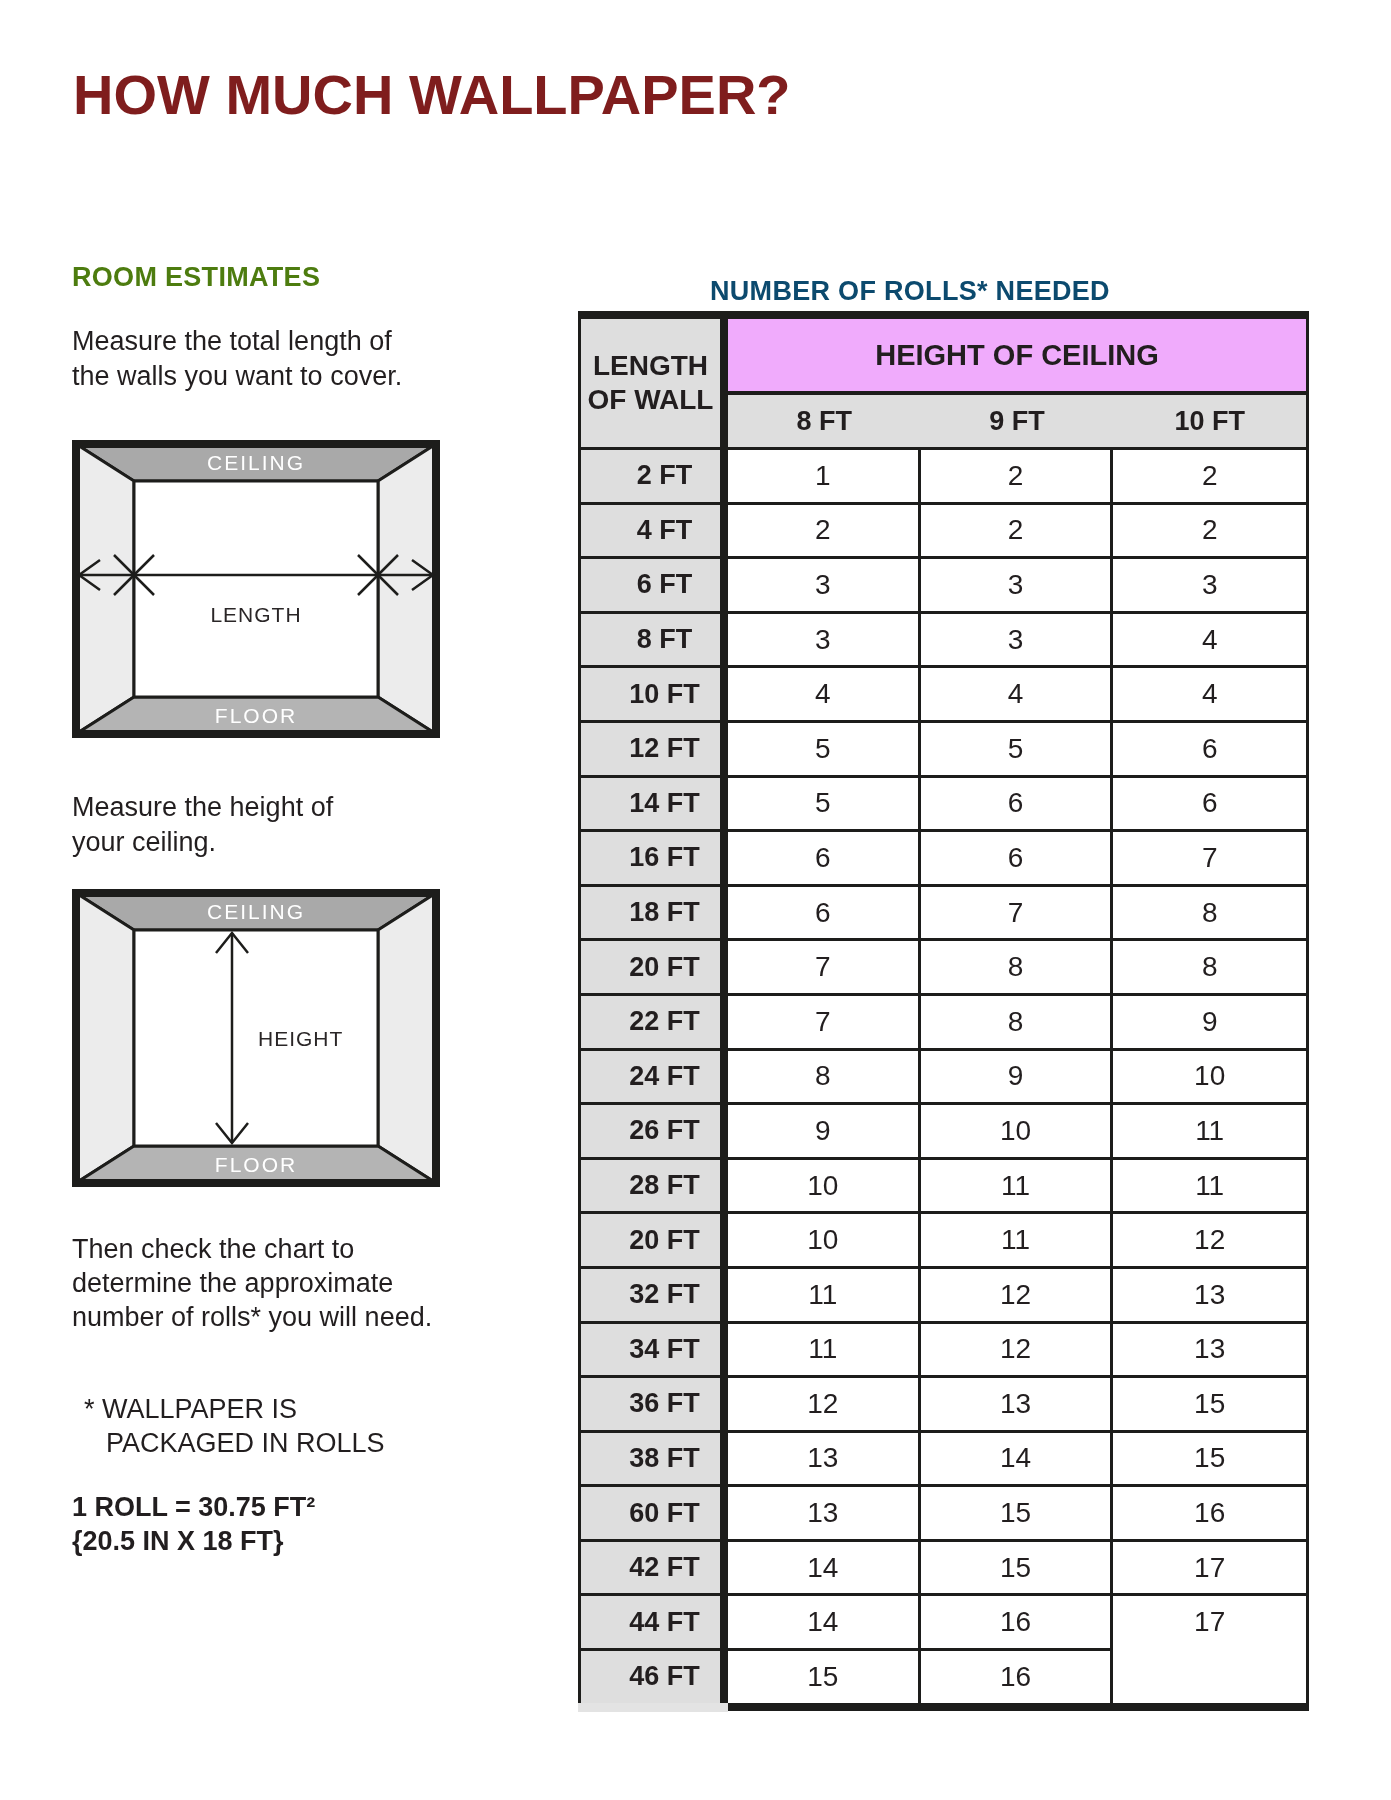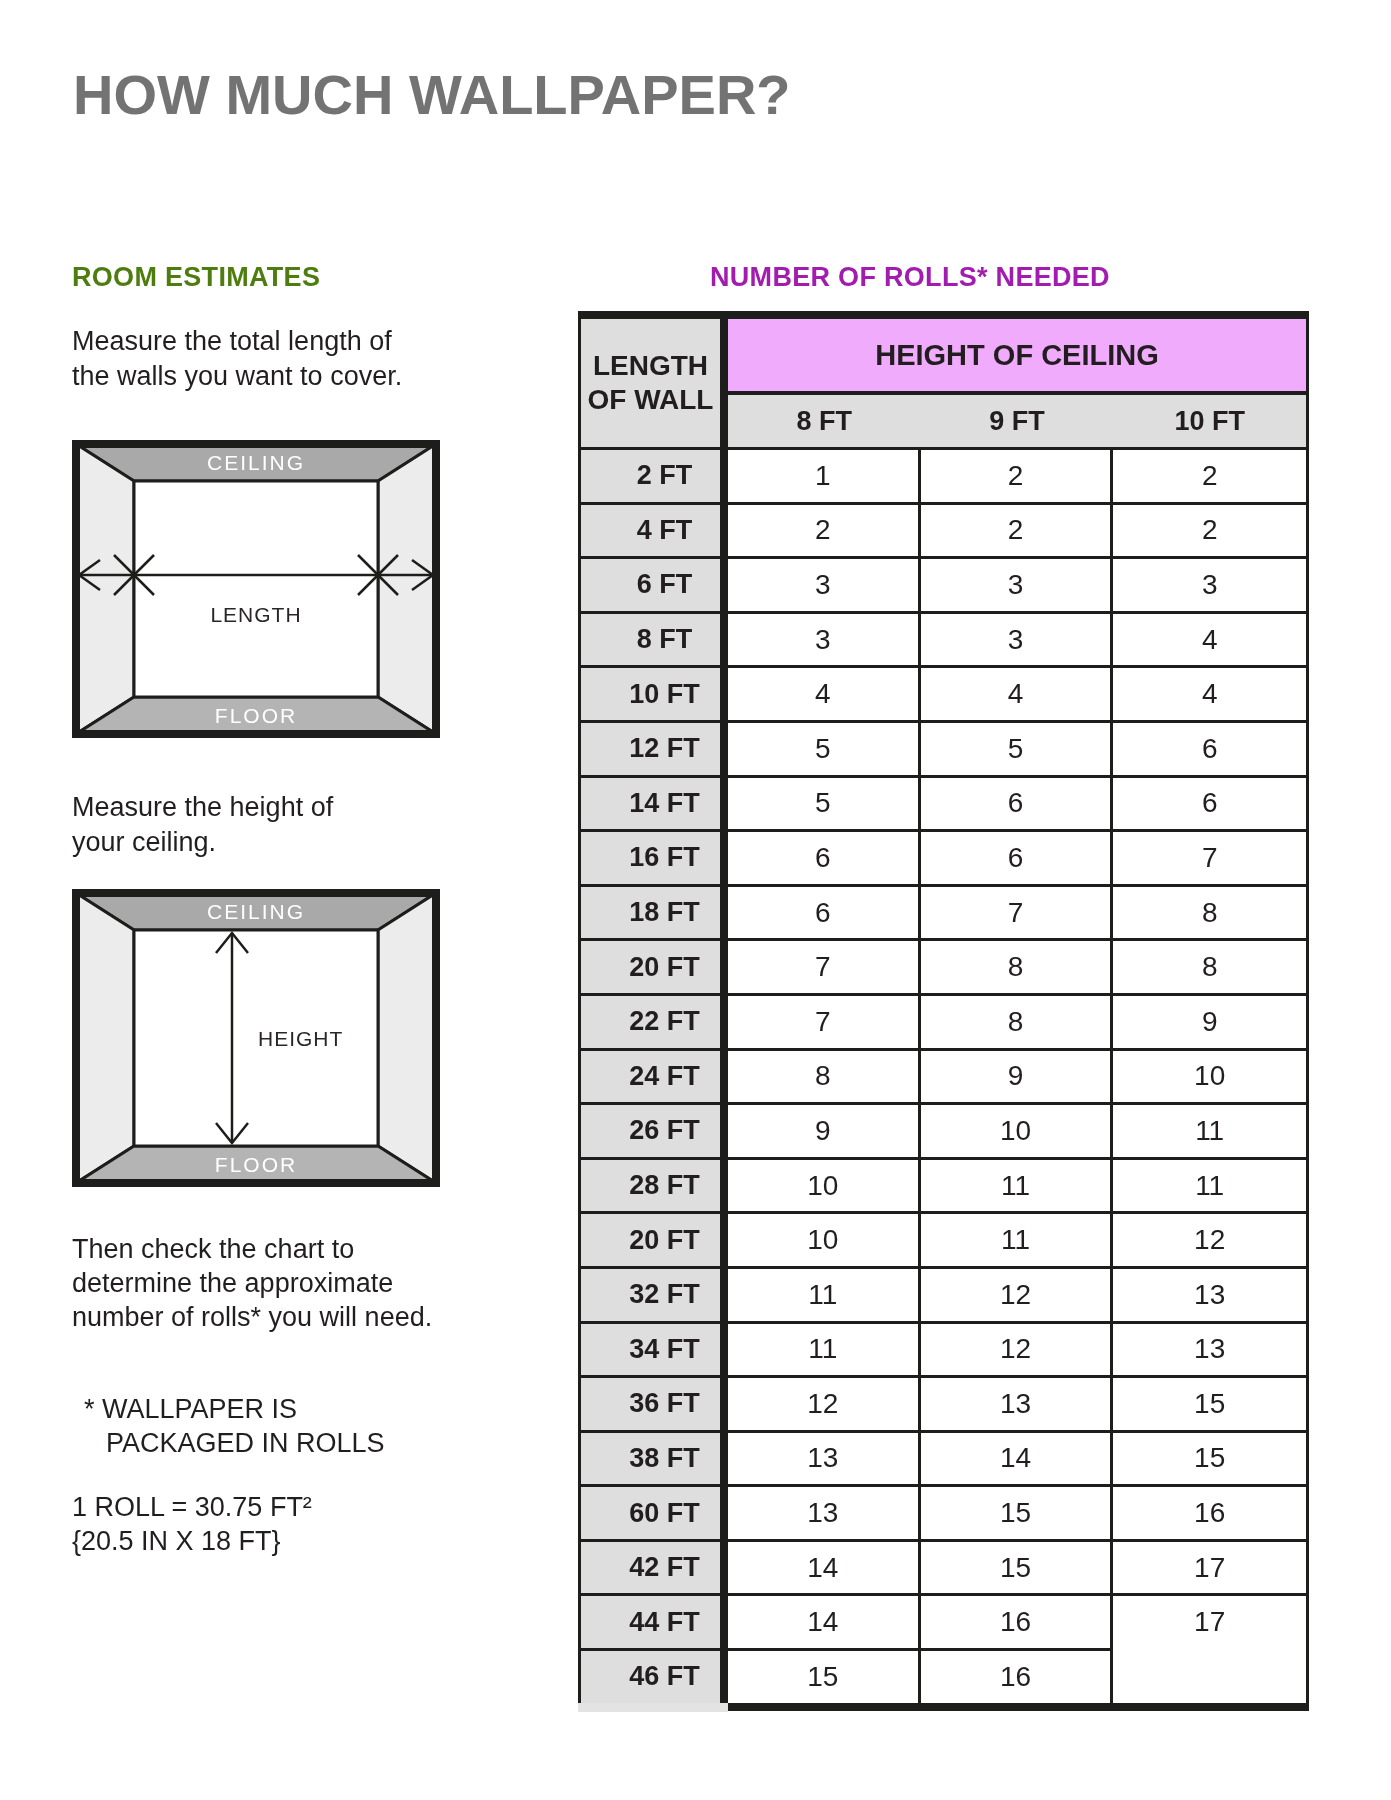--- a/index.html
+++ b/index.html
@@ -30,21 +30,21 @@
   .para1{top:324px;}
   .para2{top:790px;}
   .para3{top:1232px; line-height:34px;}
   .footnote{
     position:absolute; left:72px; top:1392px;
     font-size:27px; font-weight:normal; line-height:34px;margin-left:12px;
   }
   .footnote .l2{padding-left:22px;}
   .rollinfo{
     position:absolute; left:72px; top:1490px;
-    font-size:27px; font-weight:normal; line-height:34px;
+    font-size:27px; font-weight:bold; line-height:34px;
   }
   .diagram{position:absolute; left:72px; width:320px; height:298px;}
   .diagram1{top:440px;}
   .diagram2{top:889px;}
   .diagram svg{display:block;}
 
   
   .rolls-table{
     position:absolute; left:578px; top:311px; width:731px;
     box-sizing:border-box;
@@ -85,24 +85,24 @@
     background:#ffffff; font-size:28px;
     border-top:3px solid #1d1d1b;
   }
   .val.col0,.val.col1{border-right:3px solid #1d1d1b;}
 </style>
 </head>
 <body>
 
 <div class="page">
 
-  <div class="page-title accent" style="color: #737373;">HOW MUCH WALLPAPER?</div>
+  <div class="page-title accent" style="color: #7f1d1d;">HOW MUCH WALLPAPER?</div>
 
   <div class="section-heading h-left accent" style="color: #4d7c0f;">ROOM ESTIMATES</div>
-  <div class="section-heading h-right accent" style="color: #a21caf;">NUMBER OF ROLLS* NEEDED</div>
+  <div class="section-heading h-right accent" style="color: #0c4a6e; margin-top: 14px;">NUMBER OF ROLLS* NEEDED</div>
 
   <div class="para para1">Measure the total length of
 the walls you want to cover.</div>
 
   <div class="diagram diagram1">
     <svg width="368" height="298" viewBox="0 0 368 298">
       <polygon points="4,4 364,4 306,41 62,41" fill="#a9a9a9" stroke="#1d1d1b" stroke-width="3"></polygon>
       <polygon points="4,4 62,41 62,257 4,294" fill="#ececec" stroke="#1d1d1b" stroke-width="3"></polygon>
       <polygon points="364,4 306,41 306,257 364,294" fill="#ececec" stroke="#1d1d1b" stroke-width="3"></polygon>
       <polygon points="62,257 306,257 364,294 4,294" fill="#b4b4b4" stroke="#1d1d1b" stroke-width="3"></polygon>

